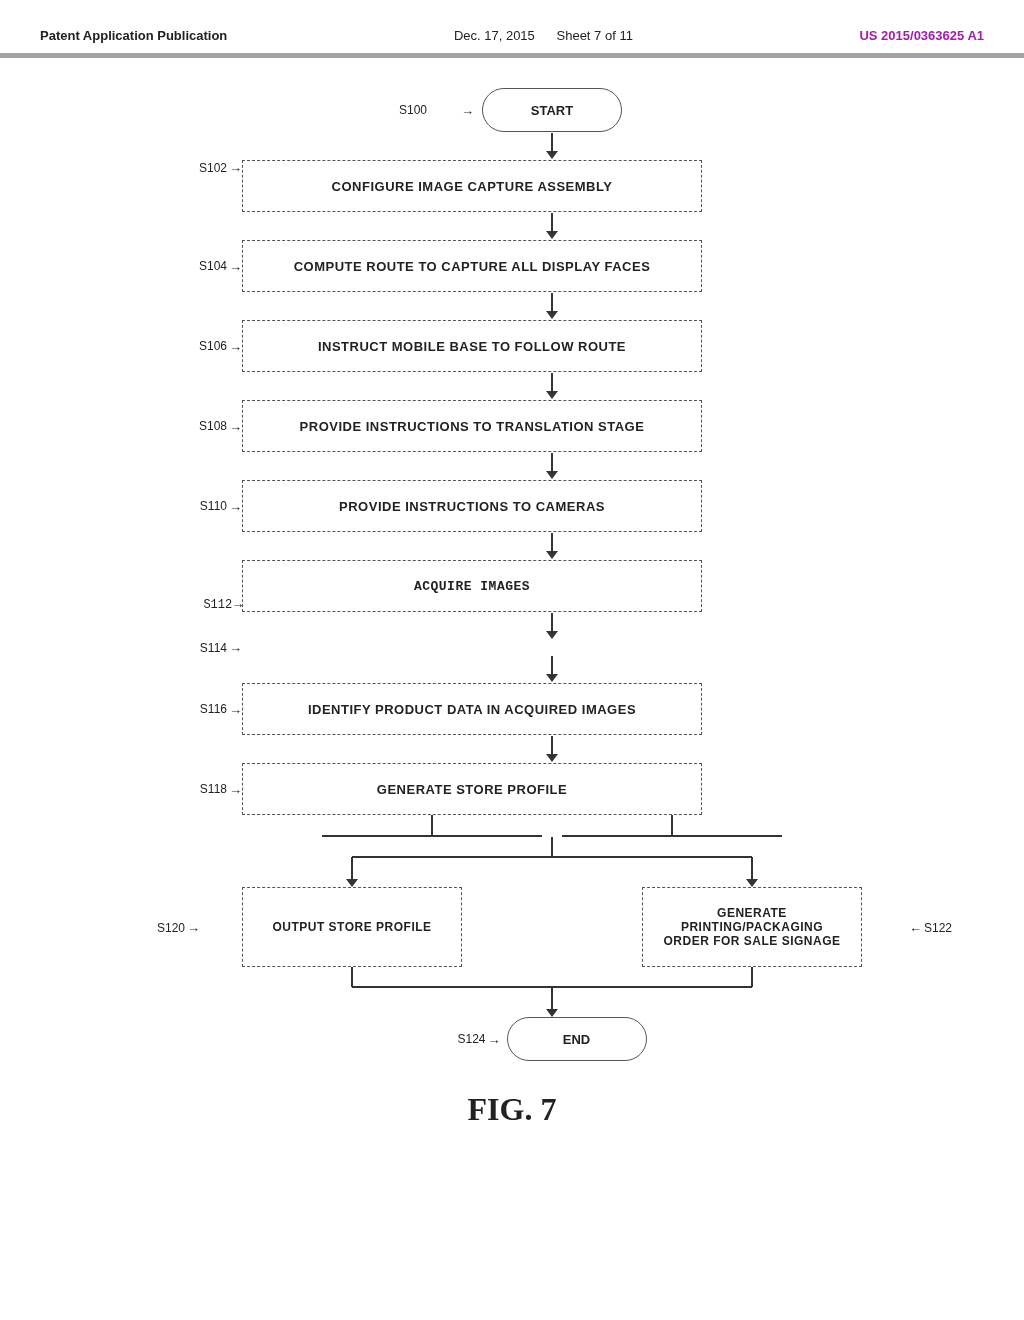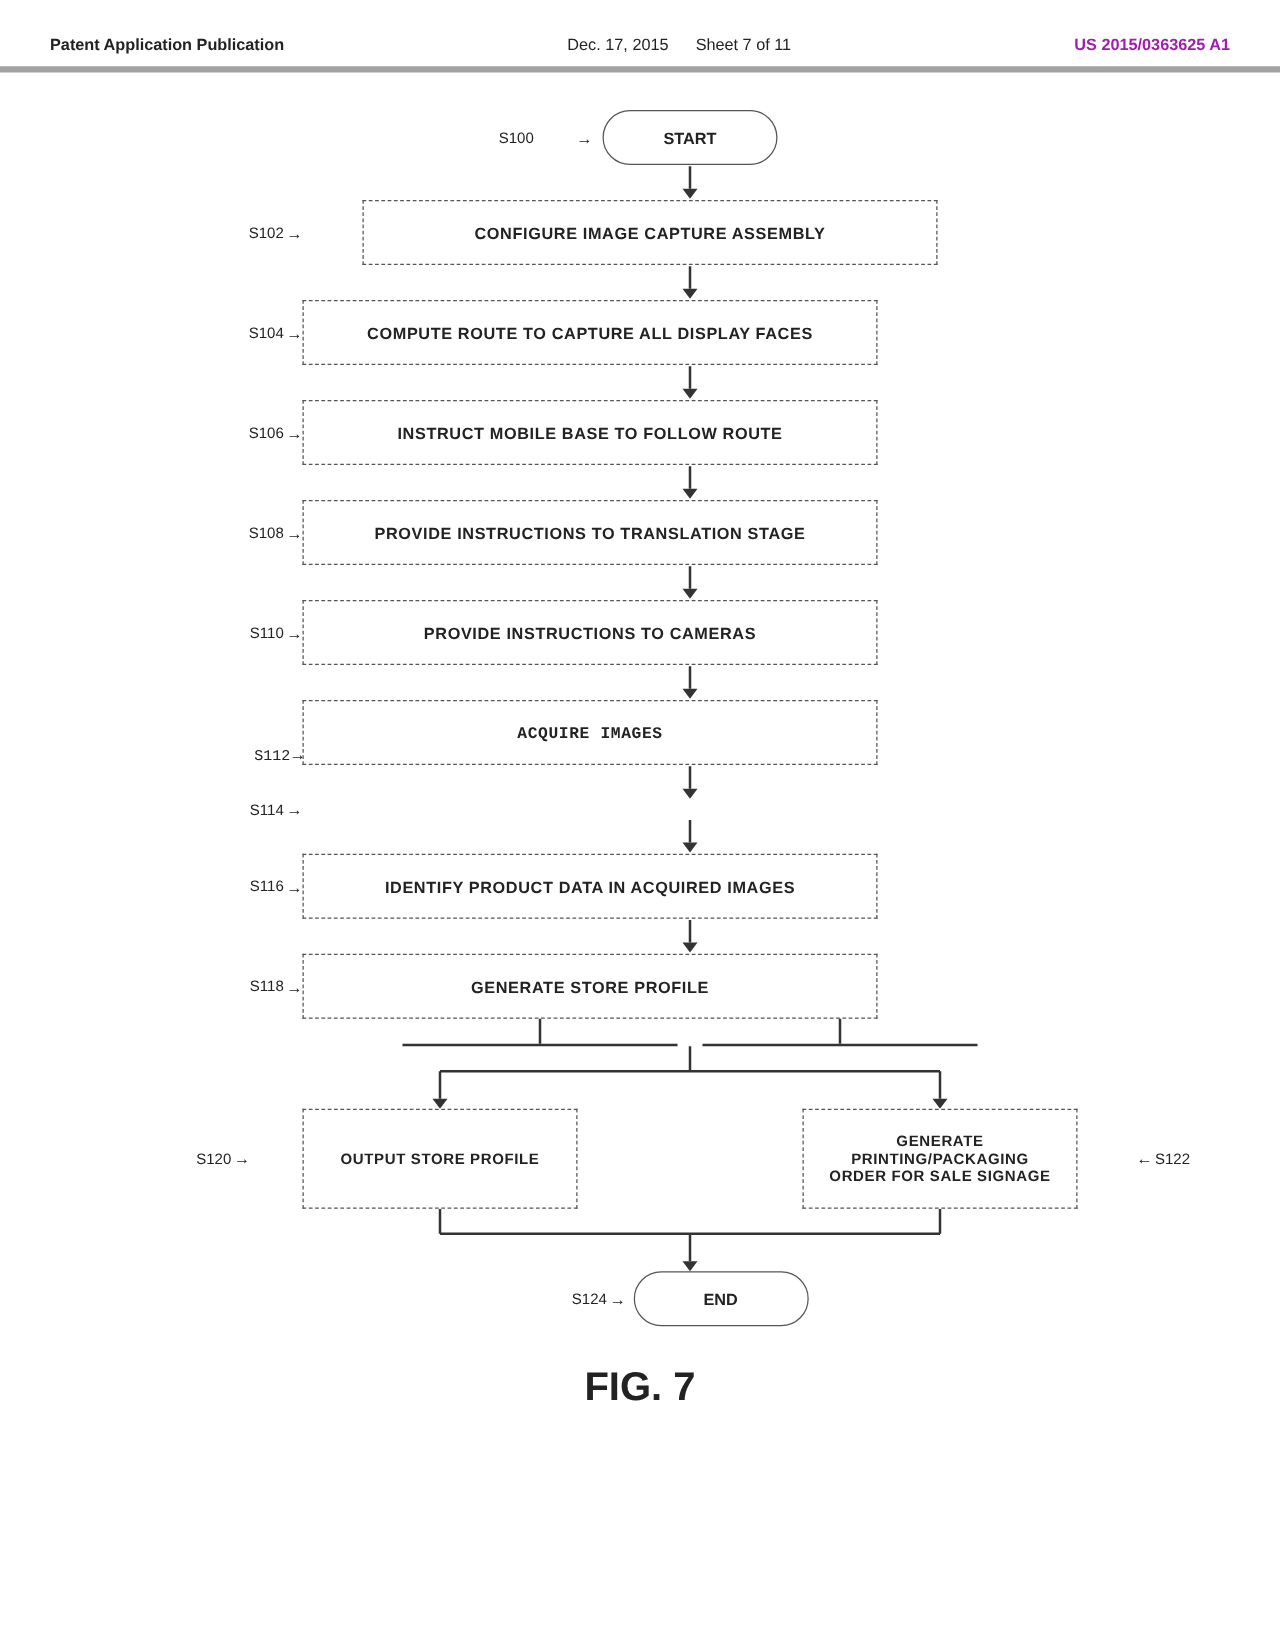--- a/index.html
+++ b/index.html
@@ -102,21 +102,21 @@
       border-left: 6px solid transparent;
       border-right: 6px solid transparent;
       border-top: 8px solid #333;
     }
 
     .fig-label {
       font-size: 32px;
       font-weight: bold;
       color: #222;
       margin-top: 20px;
-      font-family: Liberation Sans, sans-serif;
+      font-family: Liberation Serif, serif;
     }
 
     .spacer-label {
       width: 80px;
     }
   </style>
 </head>
 <body>
 
 <div class="header">
@@ -141,21 +141,21 @@
     </div>
   </div>
 
   <div class="arrow-down">
     <div style="display:flex;flex-direction:column;align-items:center;">
       <div class="v-line" style="height:18px;"></div>
       <div class="arrow-head-down"></div>
     </div>
   </div>
 
-  <div style="display:flex; align-items:center; width:700px;gap:48px;">
+  <div style="display:flex; align-items:flex-start; width:700px;">
     <div style="width:80px; text-align:right; padding-right:0; font-size:12px; color:#222; display:flex; align-items:center; justify-content:flex-end;">
       <span>S102</span>
       <span style="font-size:13px; margin-left:2px;">→</span>
     </div>
     <div class="box-rect box-main">
       <span>CONFIGURE IMAGE CAPTURE ASSEMBLY</span>
     </div>
   </div>
   <div class="arrow-down">
       <div style="display:flex;flex-direction:column;align-items:center;">

